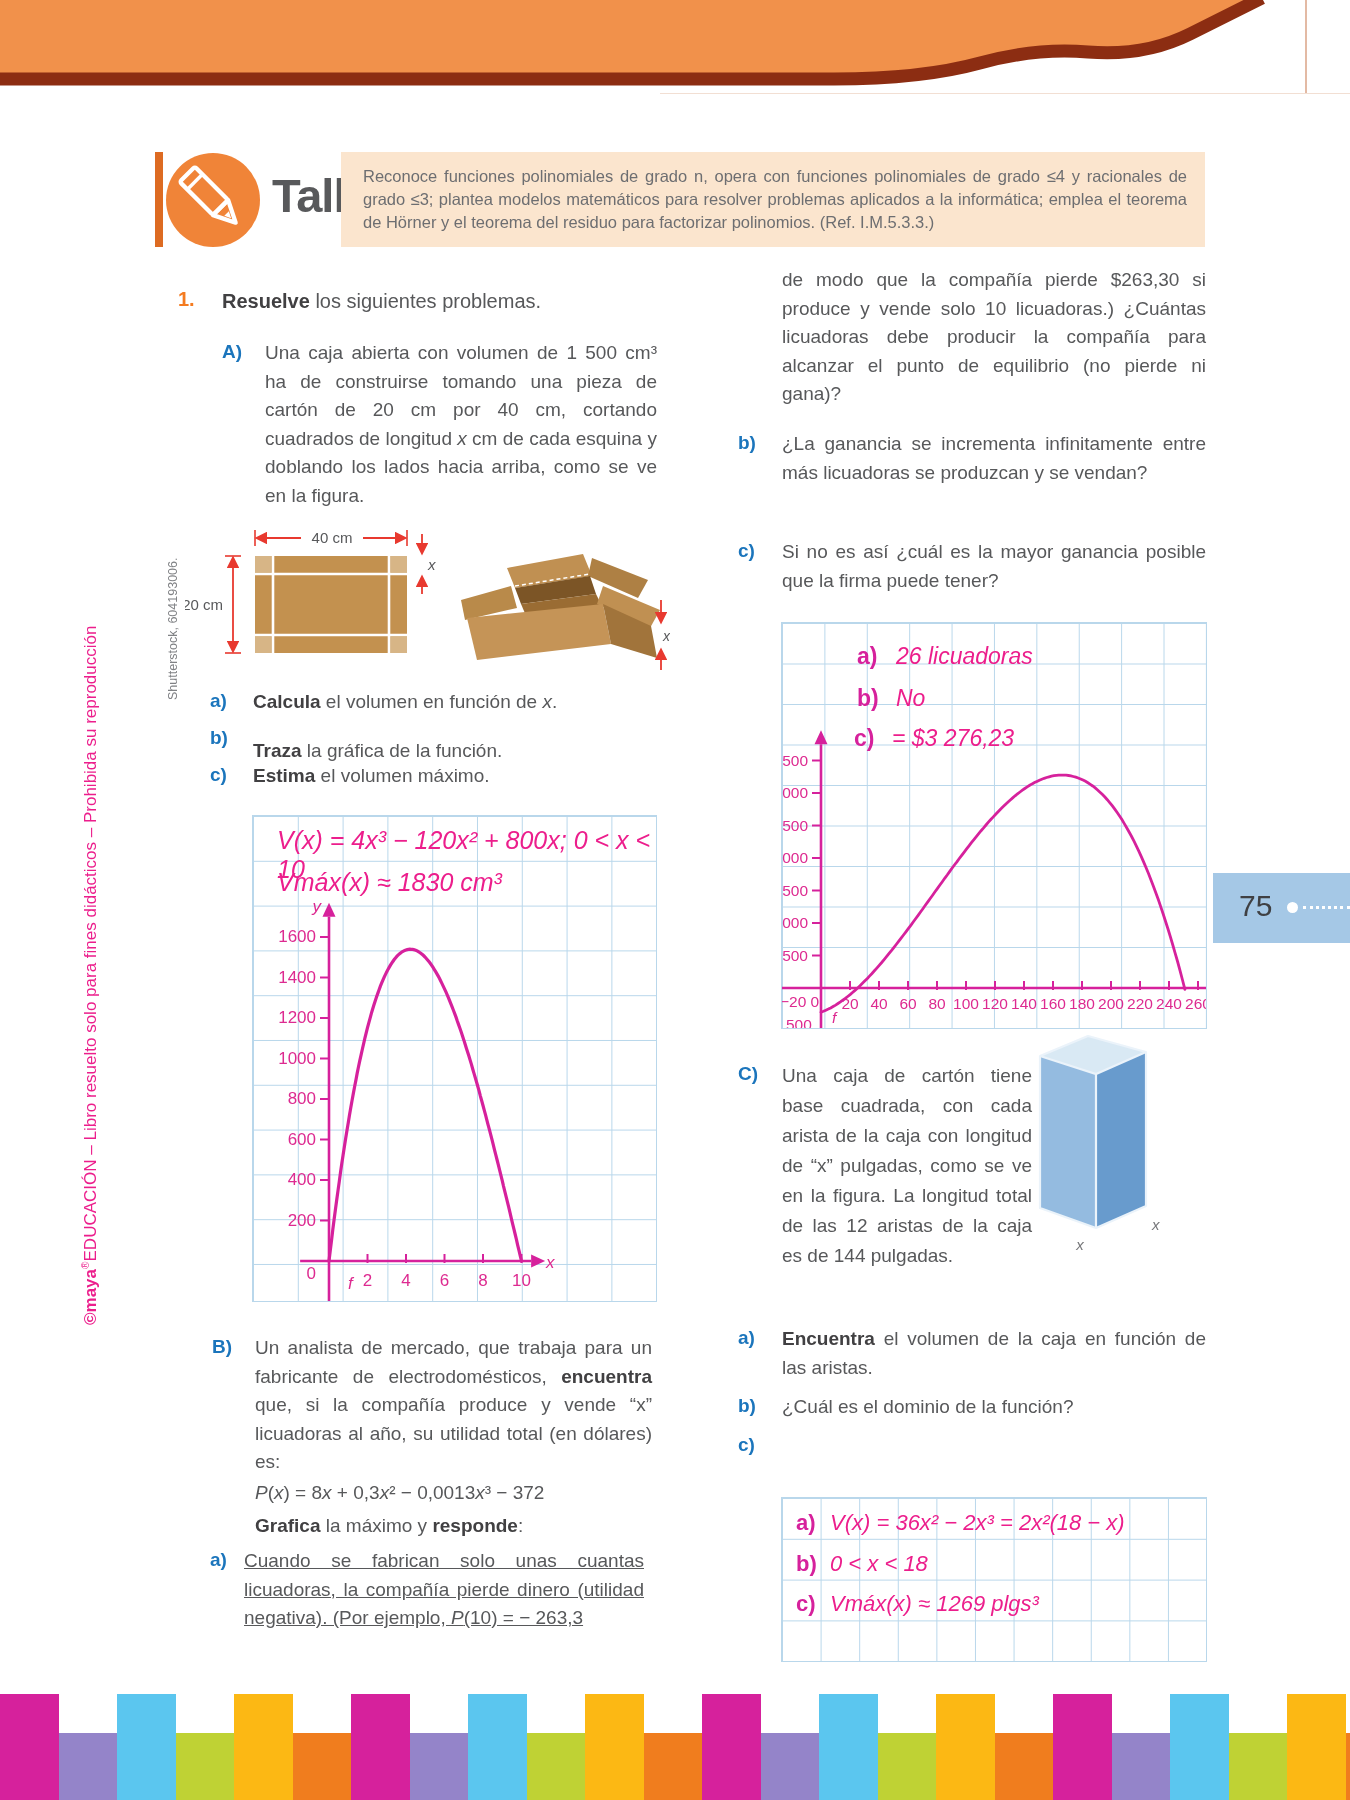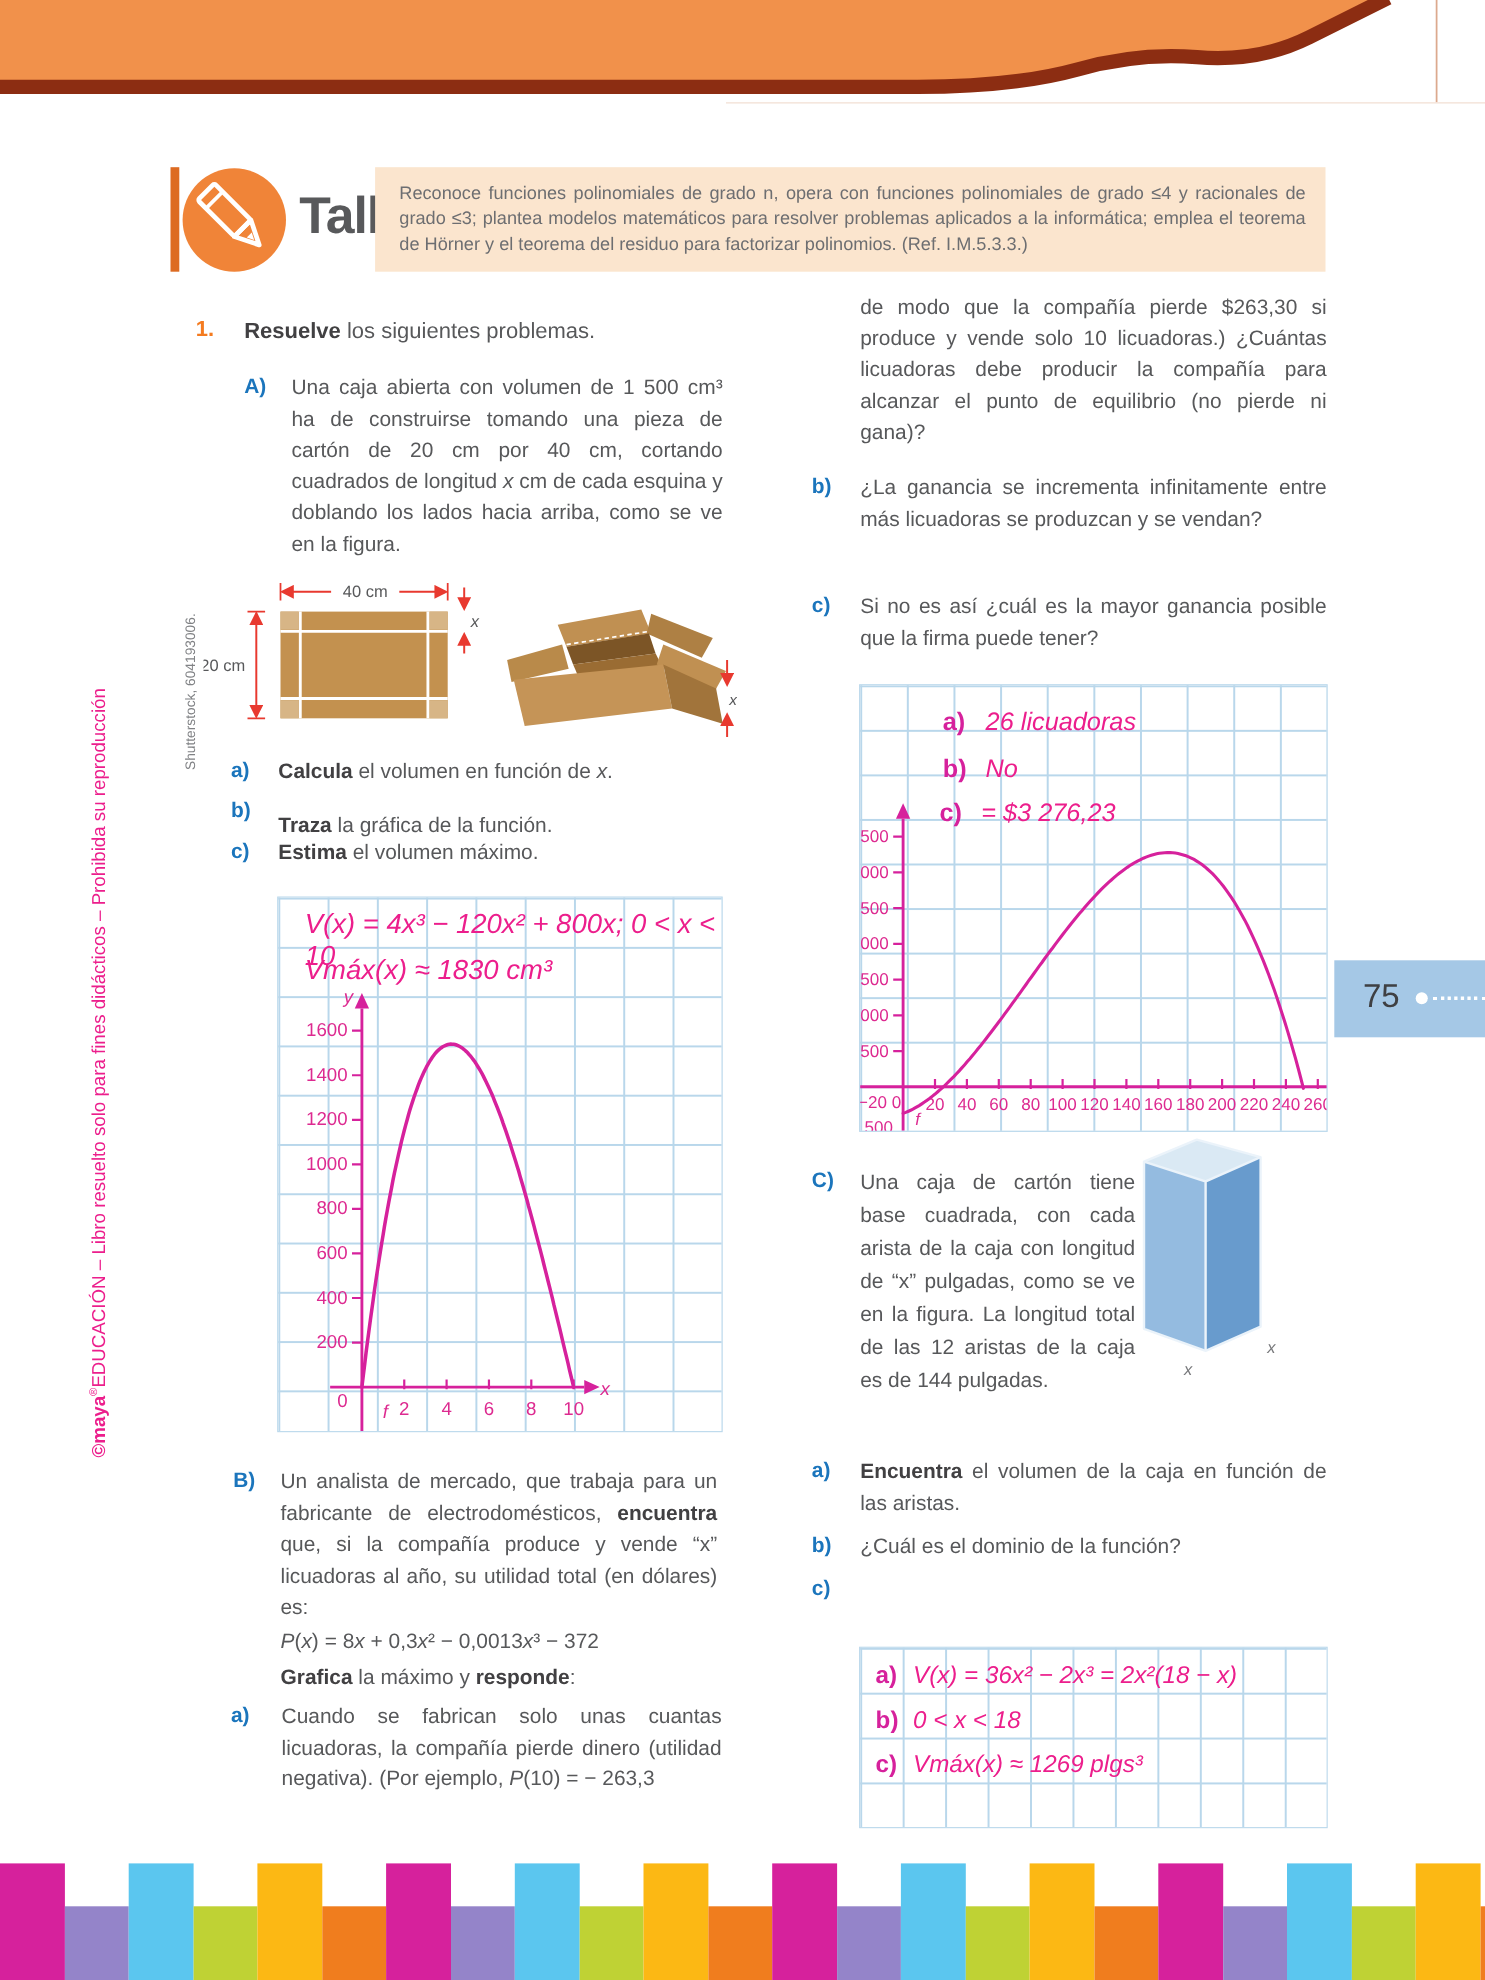--- a/index.html
+++ b/index.html
@@ -164,21 +164,21 @@
         <text x="293" y="452" class="tick it" text-anchor="start">x</text>
         <text x="68" y="96" class="tick it" text-anchor="end">y</text>
       </svg>
   </div>
 
   <div class="abs lbl" style="left:212px;top:1336px;">B)</div>
   <div class="abs para" style="left:255px;top:1334px;width:397px;"><span class="sg-n">Un analista de mercado, que trabaja para un fabricante de electrodomésticos, </span><span class="sg-b">encuentra</span><span class="sg-n"> que, si la compañía produce y vende “x” licuadoras al año, su utilidad total (en dólares) es:</span></div>
   <div class="abs line" style="left:255px;top:1479px;"><span class="sg-i">P</span><span class="sg-n">(</span><span class="sg-i">x</span><span class="sg-n">) = 8</span><span class="sg-i">x</span><span class="sg-n"> + 0,3</span><span class="sg-i">x</span><span class="sg-n">² − 0,0013</span><span class="sg-i">x</span><span class="sg-n">³ − 372</span></div>
   <div class="abs line" style="left:255px;top:1512px;"><span class="sg-b">Grafica</span><span class="sg-n"> la máximo y </span><span class="sg-b">responde</span><span class="sg-n">:</span></div>
   <div class="abs lbl" style="left:210px;top:1549px;">a)</div>
-  <div class="abs para" style="left:256px;top:1547px;width:400px;"><span class="sg-n">Cuando se fabrican solo unas cuantas licuadoras, la compañía pierde dinero (utilidad negativa). (Por ejemplo, </span><span class="sg-i">P</span><span class="sg-n">(10) = − 263,3</span></div>
+  <div class="abs para" style="left:244px;top:1547px;width:400px;text-decoration:underline;"><span class="sg-n">Cuando se fabrican solo unas cuantas licuadoras, la compañía pierde dinero (utilidad negativa). (Por ejemplo, </span><span class="sg-i">P</span><span class="sg-n">(10) = − 263,3</span></div>
 
   <div class="abs para" style="left:782px;top:266px;width:424px;">de modo que la compañía pierde $263,30 si produce y vende solo 10 licuadoras.) ¿Cuántas licuadoras debe producir la compañía para alcanzar el punto de equilibrio (no pierde ni gana)?</div>
   <div class="abs lbl" style="left:738px;top:432px;">b)</div>
   <div class="abs para" style="left:782px;top:430px;width:424px;">¿La ganancia se incrementa infinitamente entre más licuadoras se produzcan y se vendan?</div>
   <div class="abs lbl" style="left:738px;top:540px;">c)</div>
   <div class="abs para" style="left:782px;top:538px;width:424px;">Si no es así ¿cuál es la mayor ganancia posible que la firma puede tener?</div>
 
   <div class="abs gridbox cellB" style="left:781px;top:622px;width:424px;height:405px;">
     <div class="abs kpink" style="left:75px;top:20px;font-size:23px;">a)</div>
     <div class="abs hand" style="left:114px;top:20px;font-size:23px;">26 licuadoras</div>

